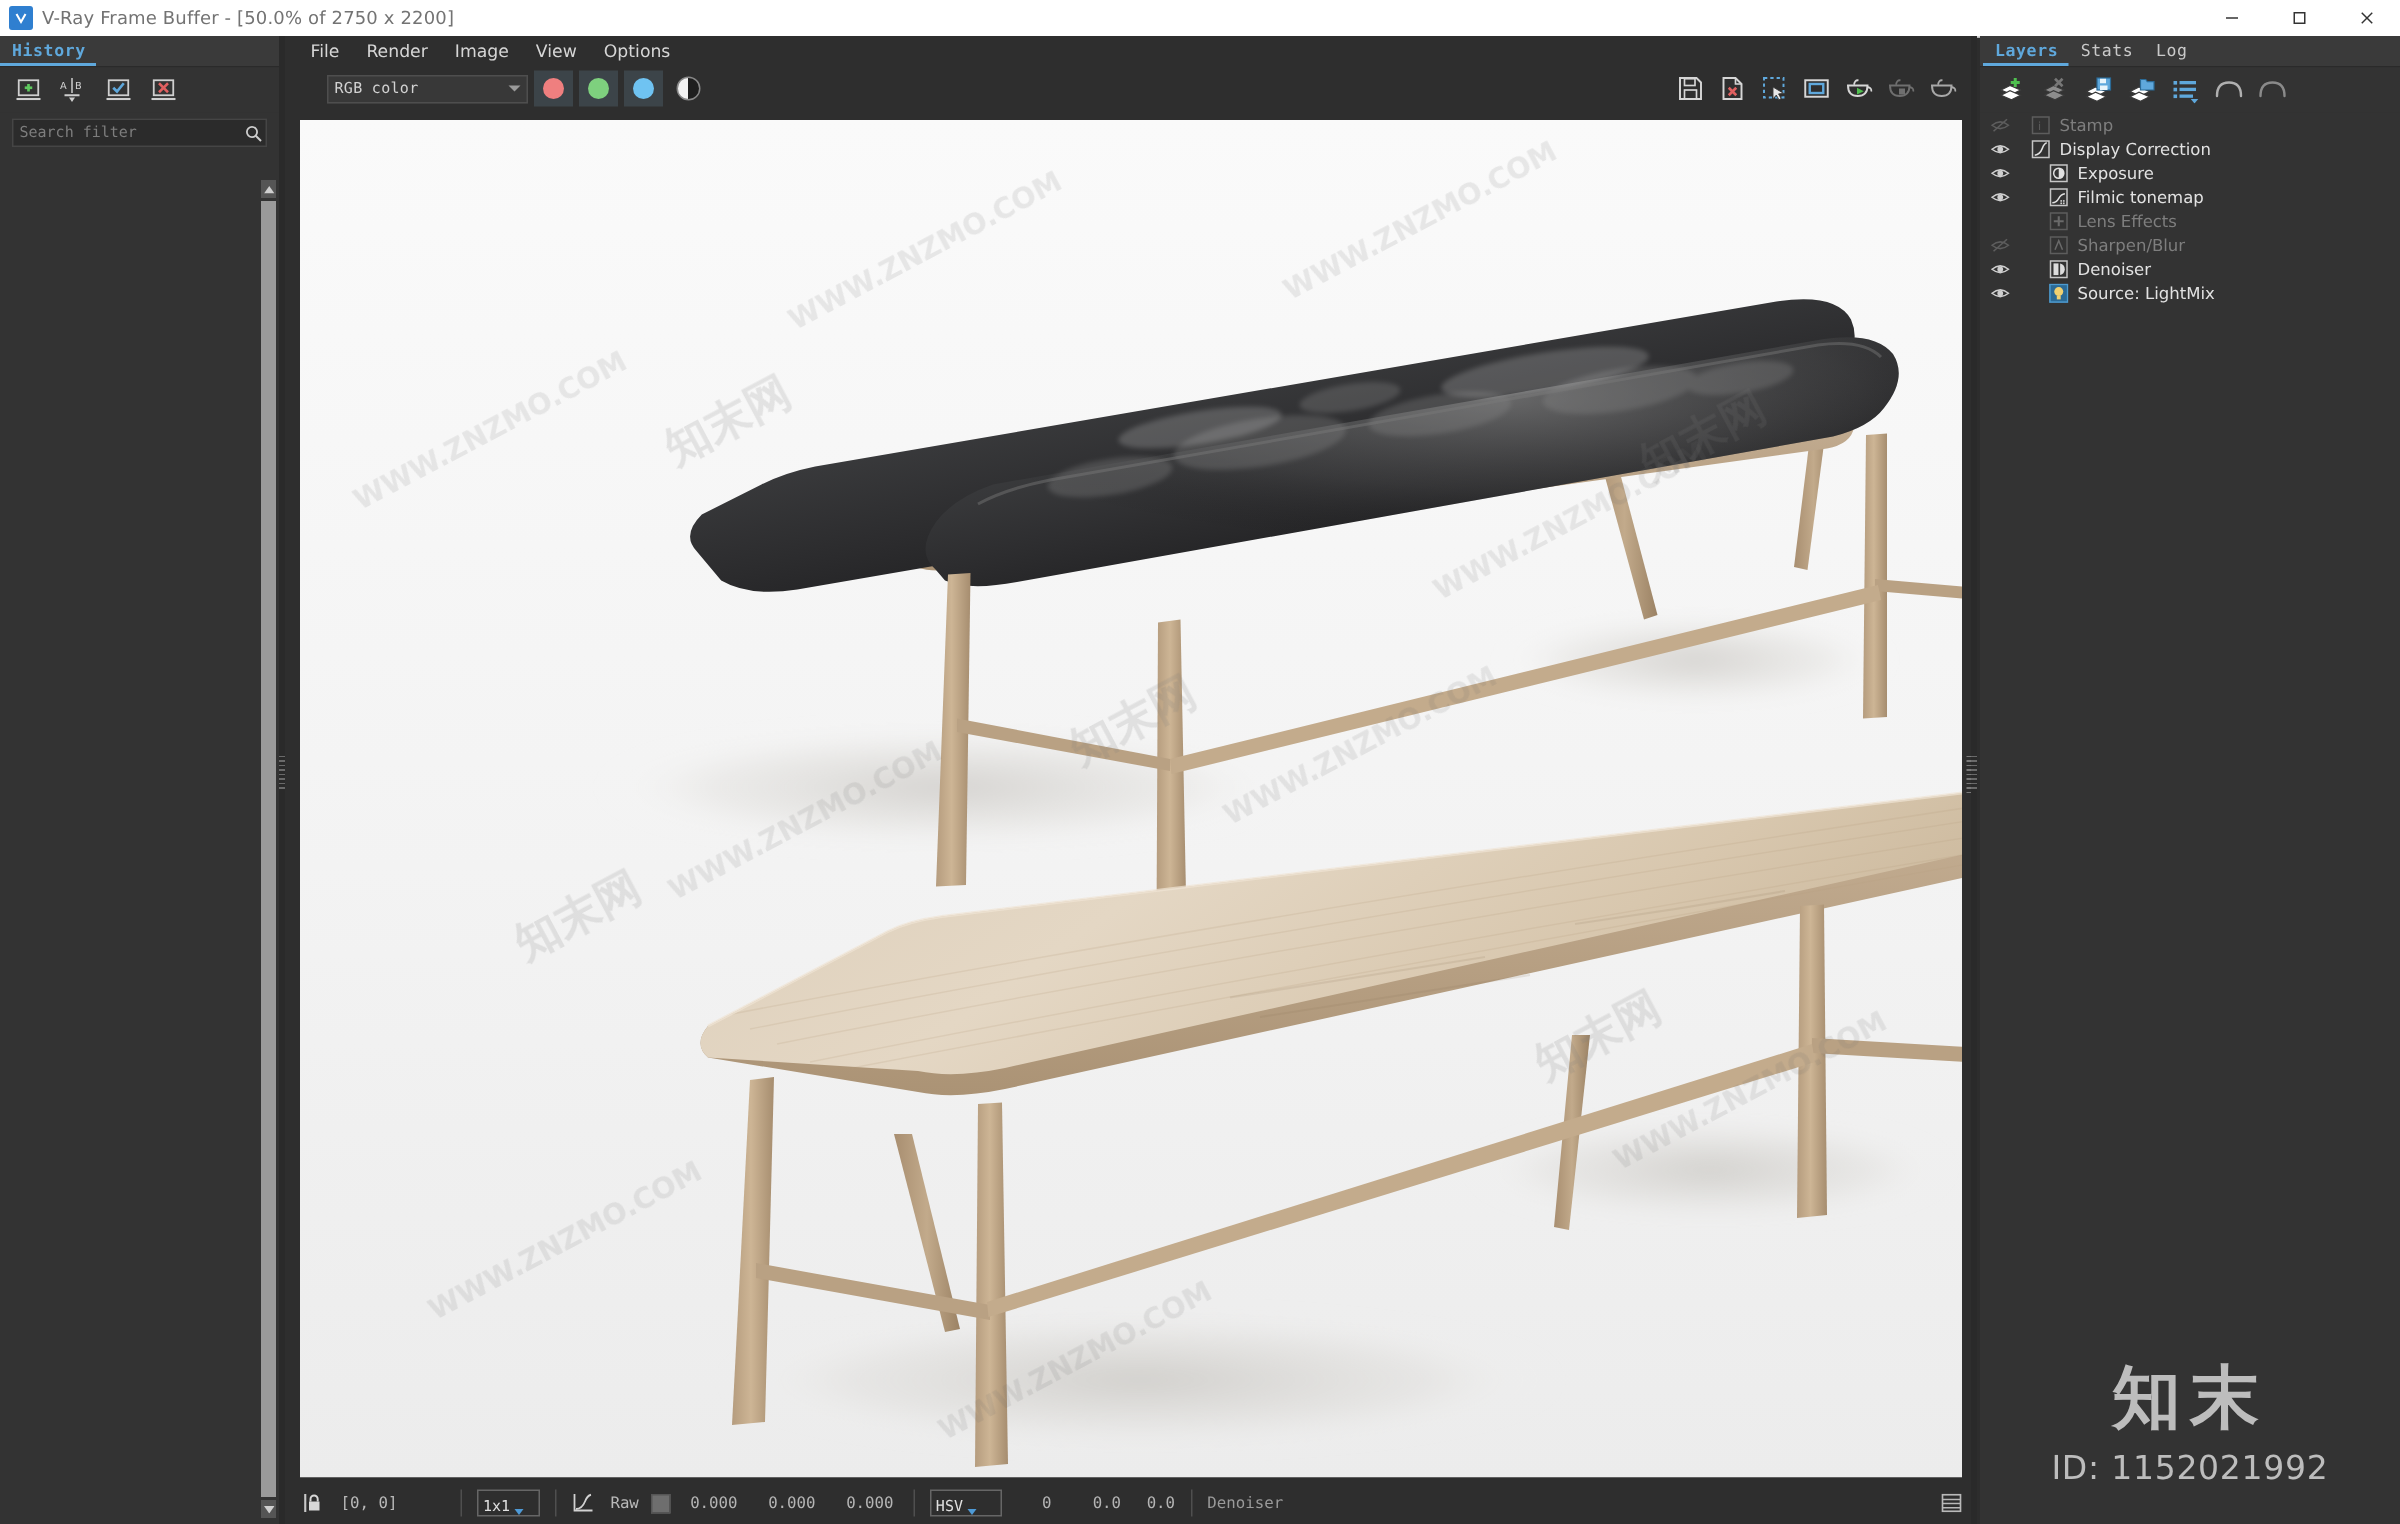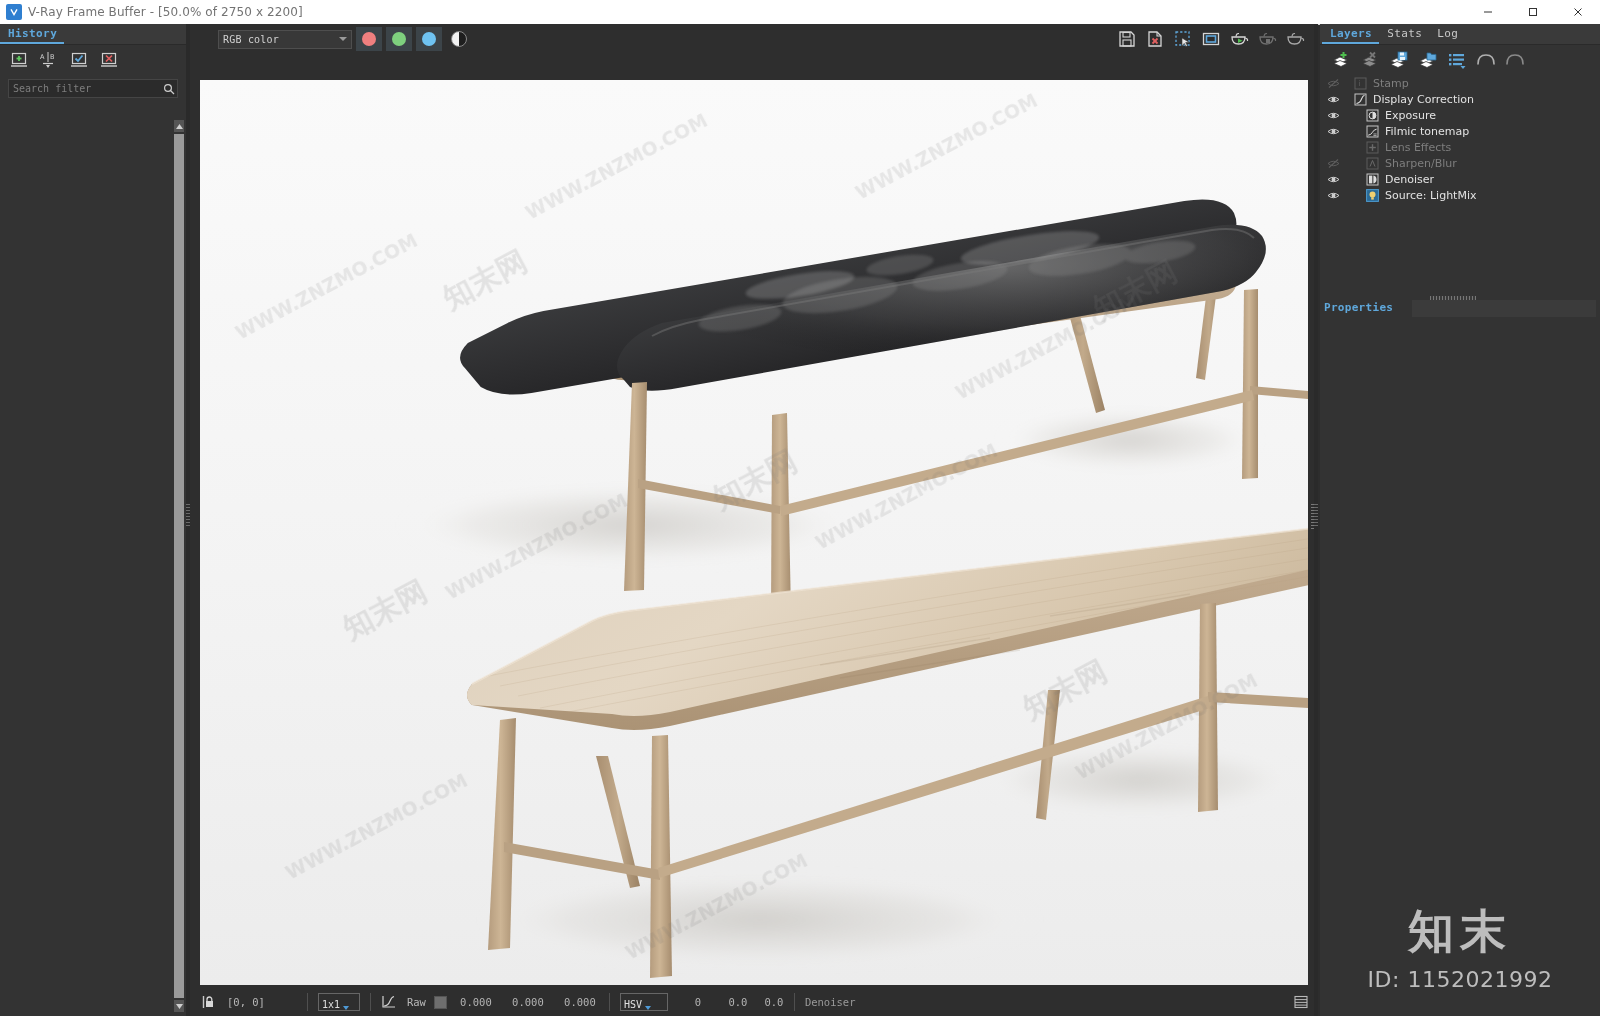--- a/index.html
+++ b/index.html
@@ -343,20 +343,27 @@
       </div>
     </div>
   </div>
 
   <div class="splitter-v" style="left:186px;">
     <div class="splitter-grip" style="top:480px;"></div>
   </div>
 
   <div class="col-center">
 
+    <div class="menubar">
+      <div class="menuitem">File</div>
+      <div class="menuitem">Render</div>
+      <div class="menuitem">Image</div>
+      <div class="menuitem">View</div>
+      <div class="menuitem">Options</div>
+    </div>
 
     <div class="ctoolbar">
       <div class="combo">
         <div class="lbl">RGB color</div>
         <div class="arr"></div>
       </div>
       <div class="chanbtn">
         <div class="dot" style="background:#ef7f7f;"></div>
       </div>
       <div class="chanbtn">
@@ -925,25 +932,20 @@
           <svg width="13" height="13" viewBox="0 0 13 13">
             <rect x="0.6" y="0.6" width="11.8" height="11.8" fill="#2b6a96" stroke="#4d9bd0" stroke-width="1"></rect>
             <circle cx="6.5" cy="5.4" r="3" fill="#f0d070"></circle>
             <rect x="5.2" y="8.2" width="2.6" height="2.4" fill="#f0d070"></rect>
           </svg>
         </div>
         <div class="lr-label">Source: LightMix</div>
       </div>
     </div>
 
-    <div class="props-head">
-      <div class="props-splitgrip"></div>
-      <div class="props-tab">Properties</div>
-      <div class="props-field"></div>
-    </div>
     <div class="props-body"></div>
 
     <div class="zw-block">
       <div class="zw-cn">知末</div>
       <div class="zw-id">ID: 1152021992</div>
     </div>
   </div>
 
 </div>
 

